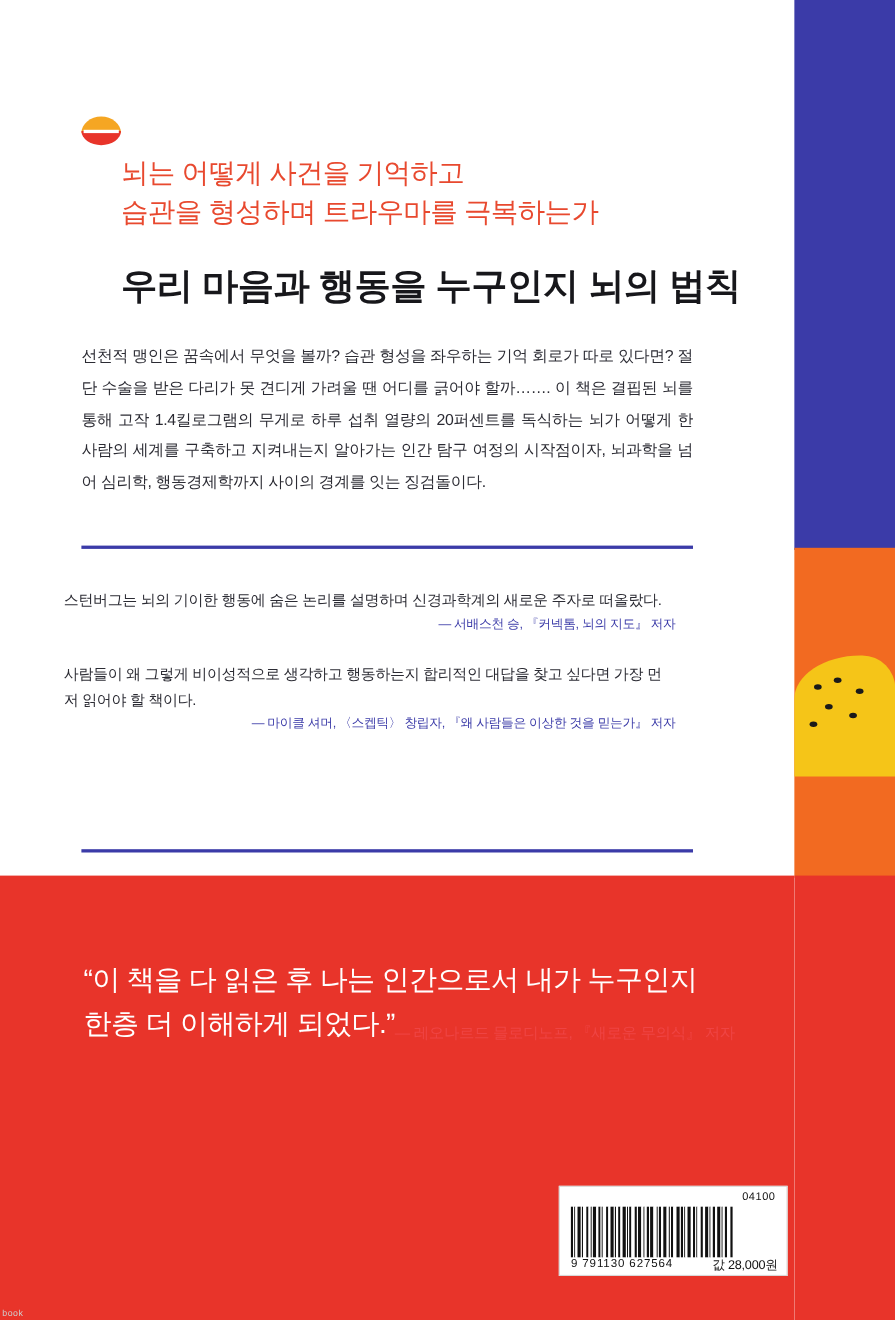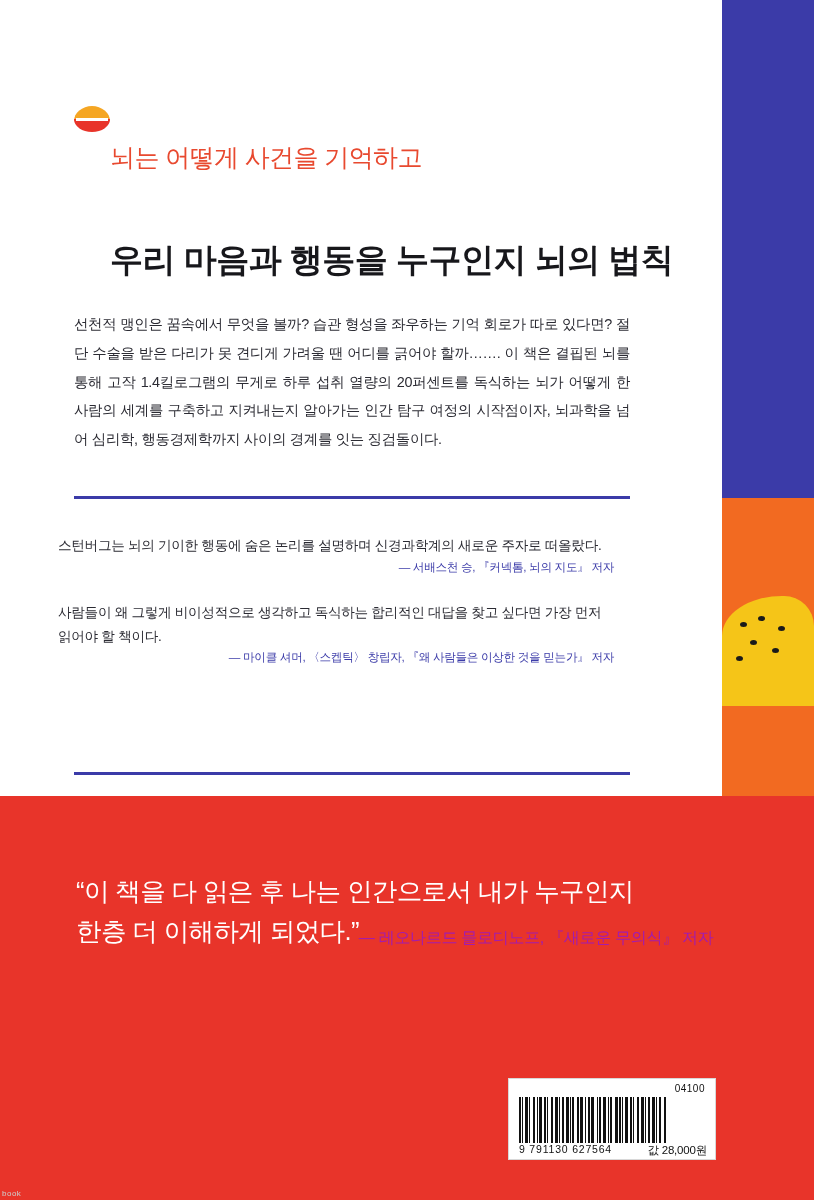--- a/index.html
+++ b/index.html
@@ -202,23 +202,23 @@
     top: 872px;
     width: 640px;
     color: #ffffff;
     font-size: 25.5px;
     line-height: 1.55;
     letter-spacing: -0.6px;
   }
   .band-quote .l1 { white-space: nowrap; }
   .band-quote .l2 { display: flex; align-items: flex-end; white-space: nowrap; }
   .band-attrib {
-    font-size: 16px;
+    font-size: 14px;
     letter-spacing: -0.3px;
-    color: #a21caf;
+    color: #ef4444;
   }
 
   
   .barcode-box {
     position: absolute;
     left: 508px;
     top: 1078px;
     width: 208px;
     height: 82px;
     background: #ffffff;
@@ -283,37 +283,38 @@
   <div class="content">
 
     <div class="logo-mark">
       <div class="half-top"></div>
       <div class="half-bottom"></div>
       <div class="bar"></div>
     </div>
 
     <div class="kicker">
       <div>뇌는 어떻게 사건을 기억하고</div>
+      <div>습관을 형성하며 트라우마를 극복하는가</div>
     </div>
 
     <div class="title">우리 마음과 행동을 누구인지 뇌의 법칙</div>
 
     <div class="blurb">선천적 맹인은 꿈속에서 무엇을 볼까? 습관 형성을 좌우하는 기억 회로가 따로 있다면? 절단 수술을 받은 다리가 못 견디게 가려울 땐 어디를 긁어야 할까……. 이 책은 결핍된 뇌를 통해 고작 1.4킬로그램의 무게로 하루 섭취 열량의 20퍼센트를 독식하는 뇌가 어떻게 한 사람의 세계를 구축하고 지켜내는지 알아가는 인간 탐구 여정의 시작점이자, 뇌과학을 넘어 심리학, 행동경제학까지 사이의 경계를 잇는 징검돌이다.</div>
 
     <div class="rule rule-top"></div>
 
     <div class="quotes">
 
       <div class="quote-block">
         <div class="quote-text">스턴버그는 뇌의 기이한 행동에 숨은 논리를 설명하며 신경과학계의 새로운 주자로 떠올랐다.</div>
         <div class="quote-attrib">— 서배스천 승, 『커넥톰, 뇌의 지도』 저자</div>
       </div>
 
       <div class="quote-block">
-        <div class="quote-text">사람들이 왜 그렇게 비이성적으로 생각하고 독식하는 합리적인 대답을 찾고 싶다면 가장 먼저 읽어야 할 책이다.</div>
+        <div class="quote-text">사람들이 왜 그렇게 비이성적으로 생각하고 행동하는지 합리적인 대답을 찾고 싶다면 가장 먼저 읽어야 할 책이다.</div>
         <div class="quote-attrib">— 마이클 셔머, 〈스켑틱〉 창립자, 『왜 사람들은 이상한 것을 믿는가』 저자</div>
       </div>
 
 
     </div>
 
     <div class="rule rule-bottom"></div>
   </div>
 
   <div class="band"></div>

